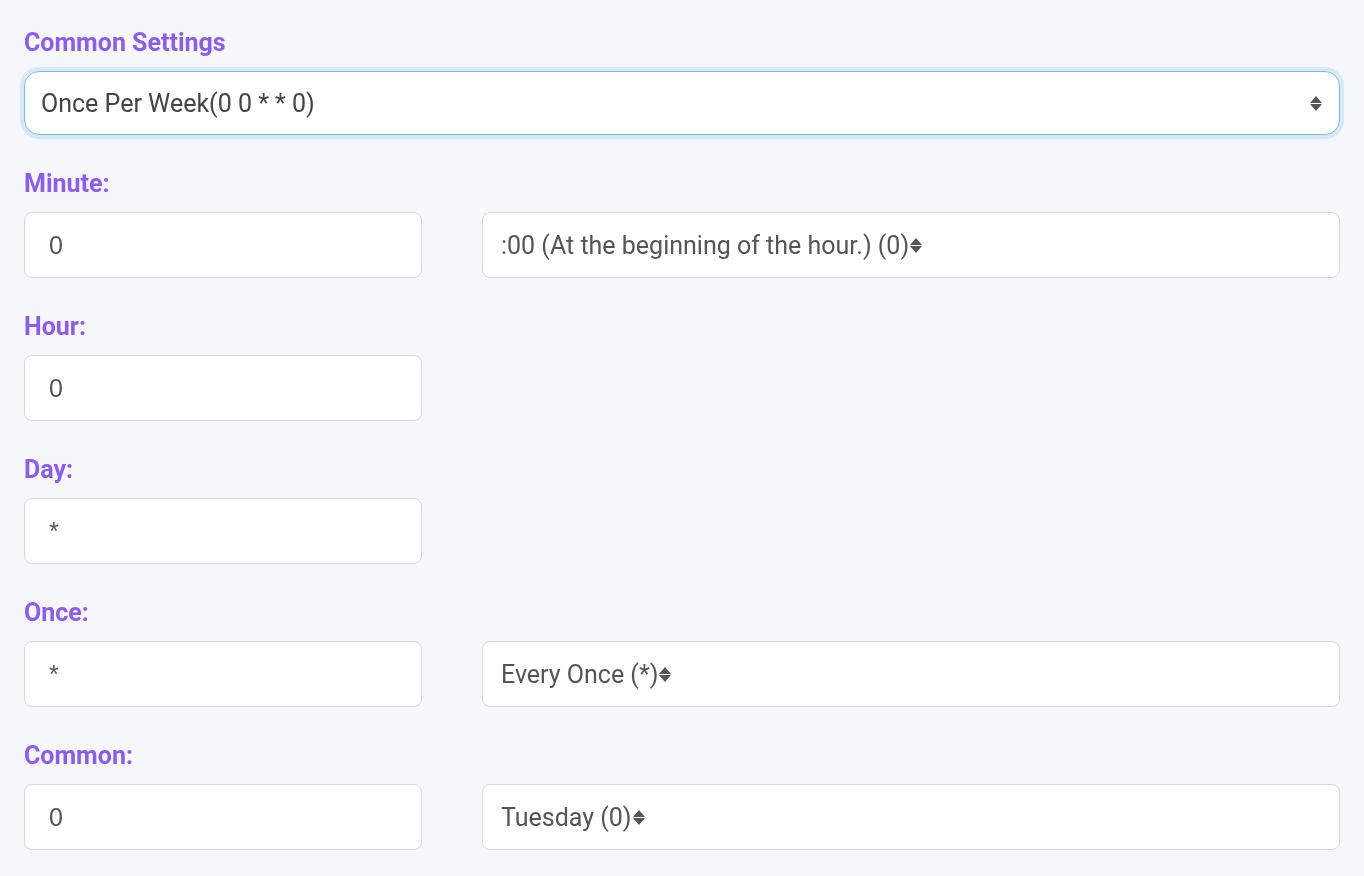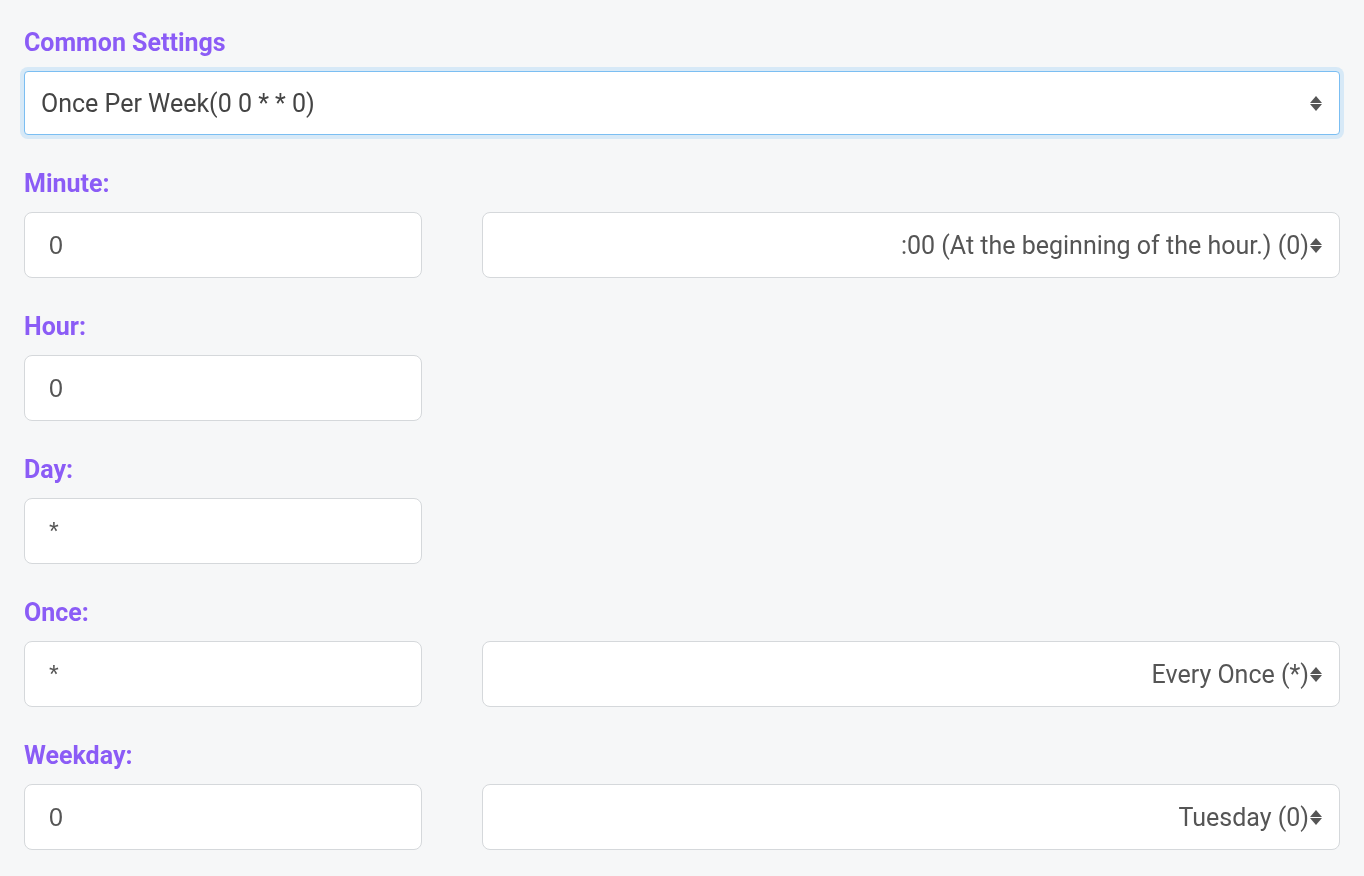--- a/index.html
+++ b/index.html
@@ -15,21 +15,21 @@
       font-size: 25px;
       color: #8b5cf6;
       margin-bottom: 14px;
     }
     .full-select {
       width: 100%;
       height: 64px;
       border: 1px solid #7bbef2;
       outline: none;
       box-shadow: 0 0 0 4px rgba(123, 190, 242, 0.25);
-      border-radius: 4px;
+      border-radius: 15px;
       background: #fff;
       display: flex;
       align-items: center;
       justify-content: space-between;
       padding: 0 16px;
       font-size: 25px;
       color: #444;
       margin-bottom: 34px;
       cursor: pointer;
     }
@@ -55,21 +55,21 @@
       flex: 1;
       height: 66px;
       border: 1px solid #d5d8db;
       border-radius: 8px;
       background: #fff;
       padding: 0 16px 0 18px;
       font-size: 25px;
       color: #555;
       display: flex;
       align-items: center;
-      justify-content: flex-end;
+      justify-content: flex-start;
       cursor: pointer;
     }
     .stepper {
       display: flex;
       flex-direction: column;
       align-items: center;
       justify-content: center;
       gap: 1px;
       width: 14px;
       color: #555;
@@ -123,21 +123,21 @@
   <input class="text-input" value="*" style="">
   <div class="select-like">
     <span>Every Once (*)</span>
     <span class="stepper">
       <span class="tri-up"></span>
         <span class="tri-down"></span>
     </span>
   </div>
 </div>
 
-<div class="label">Weekday:</div>
+<div class="label">Common:</div>
 <div class="row">
   <input class="text-input" value="0" style="">
   <div class="select-like">
     <span>Tuesday (0)</span>
     <span class="stepper">
       <span class="tri-up"></span>
         <span class="tri-down"></span>
     </span>
   </div>
 </div>

